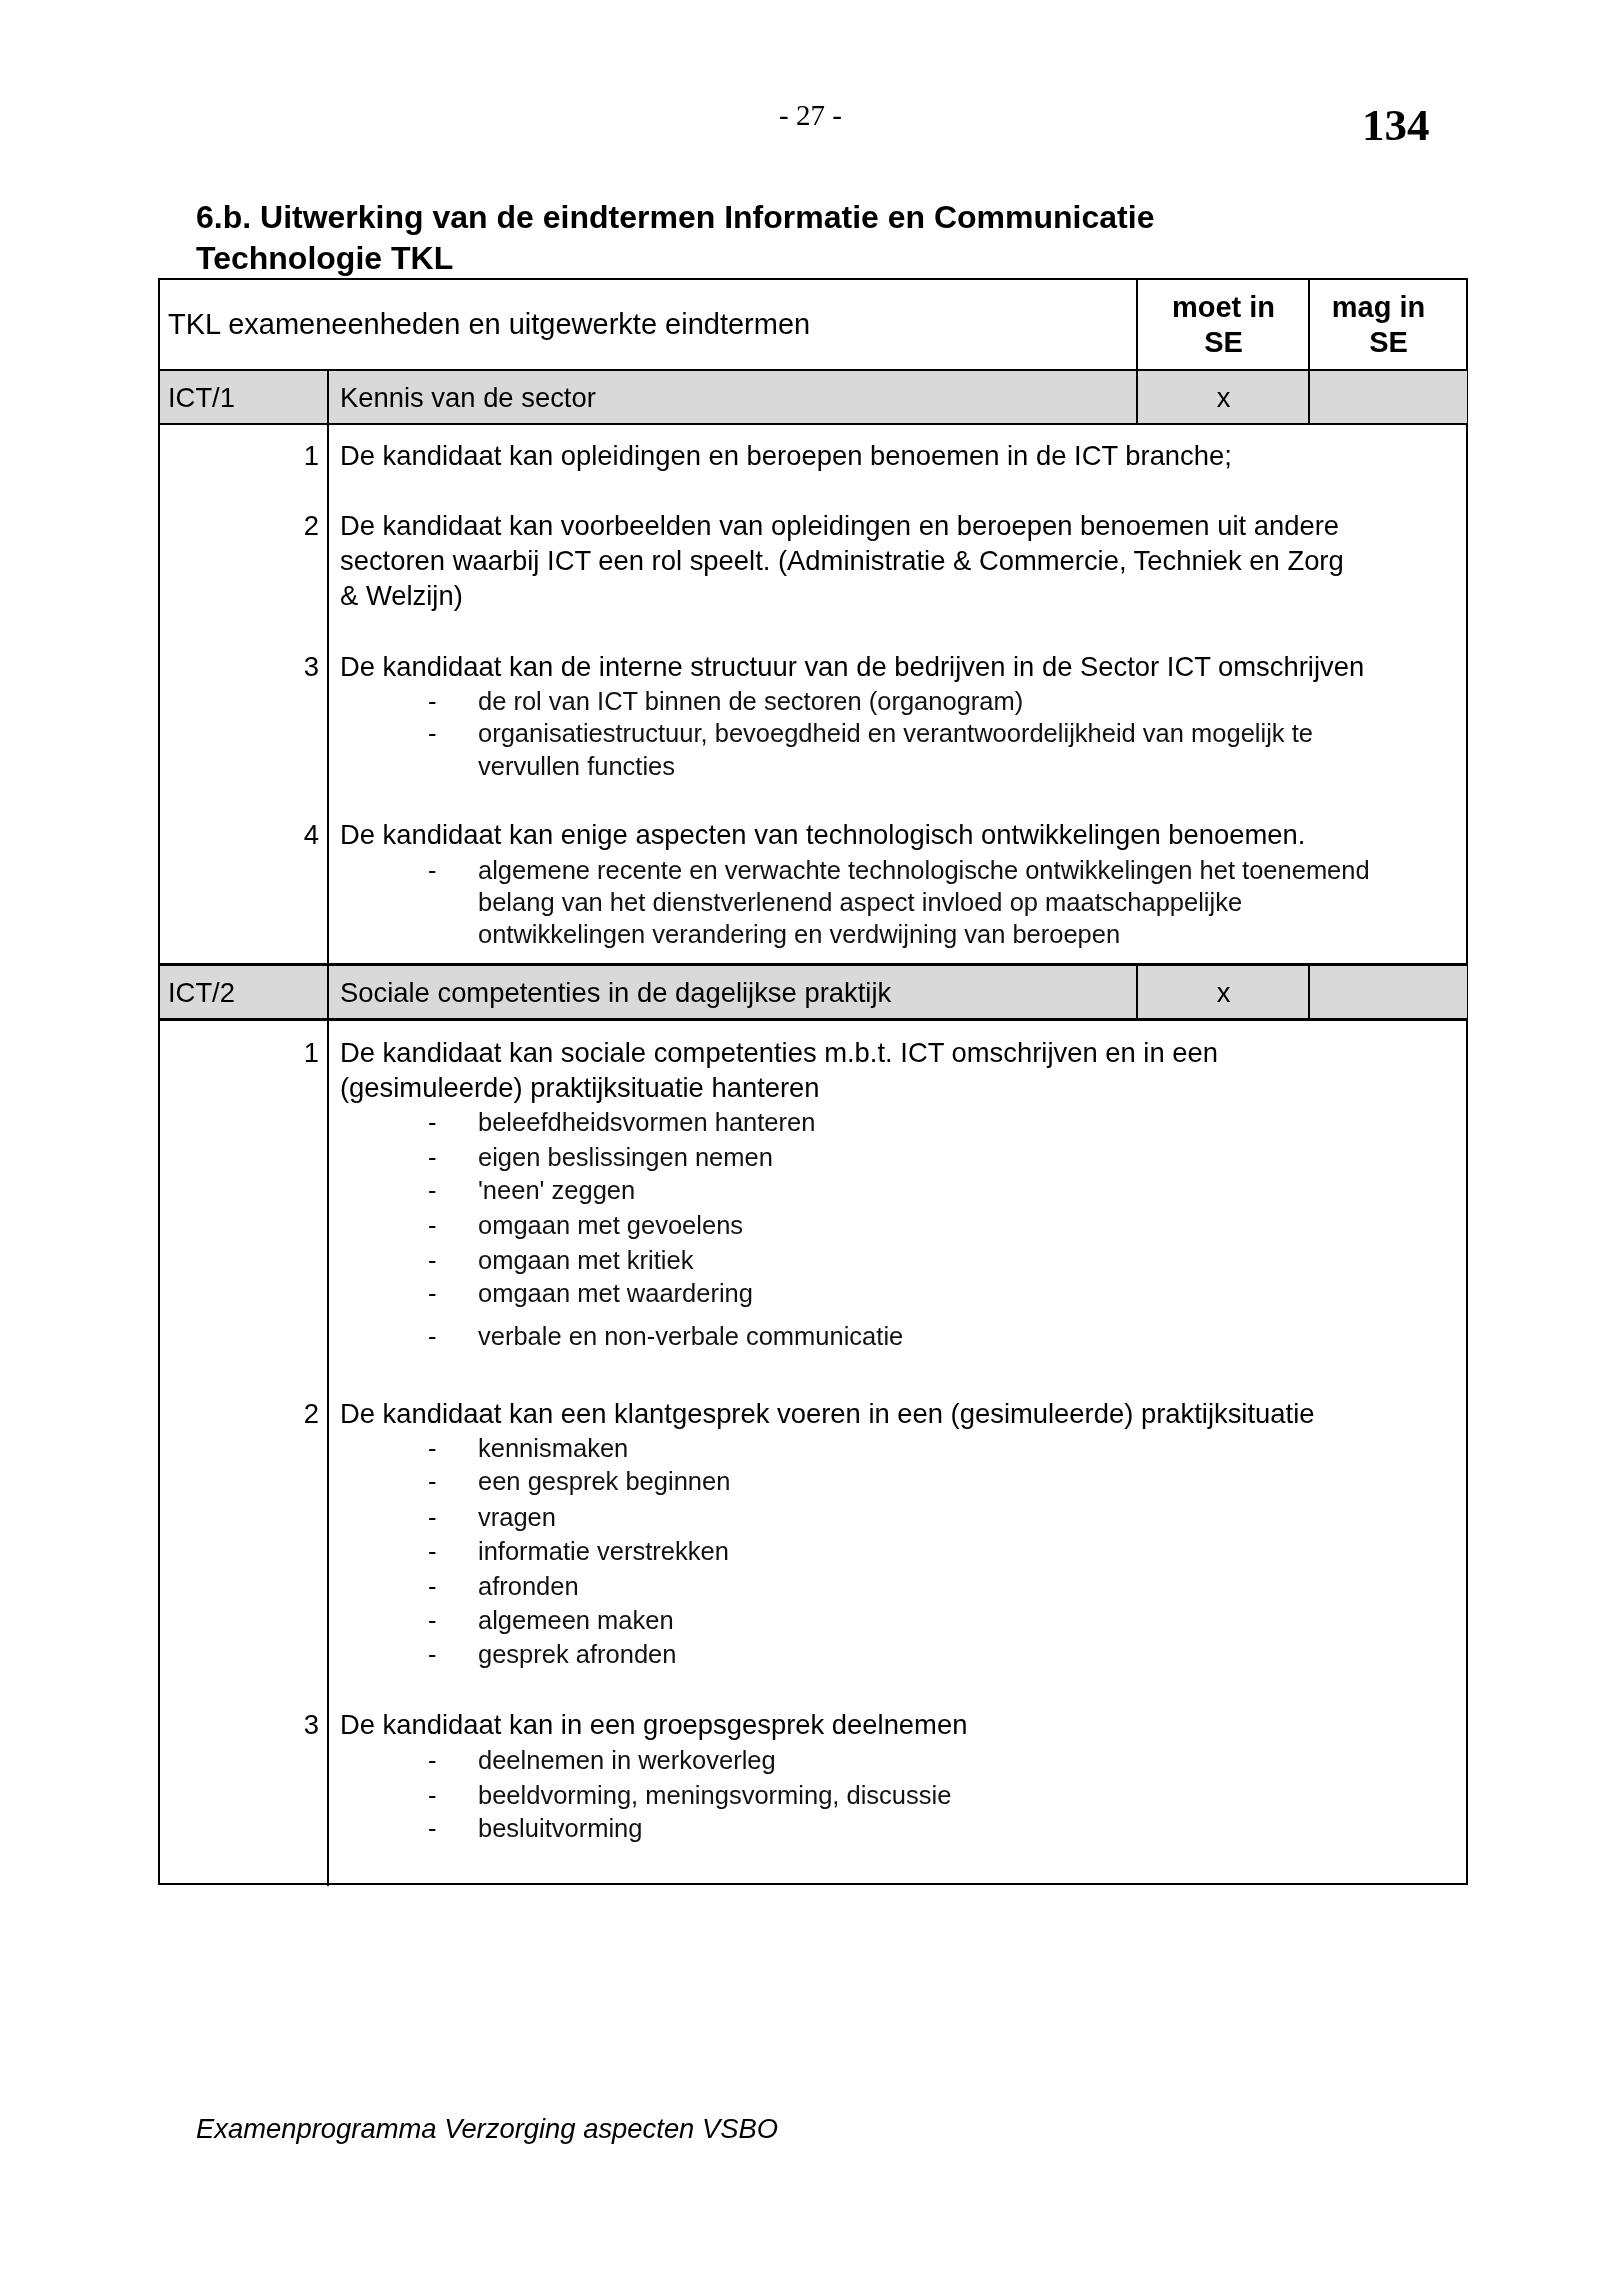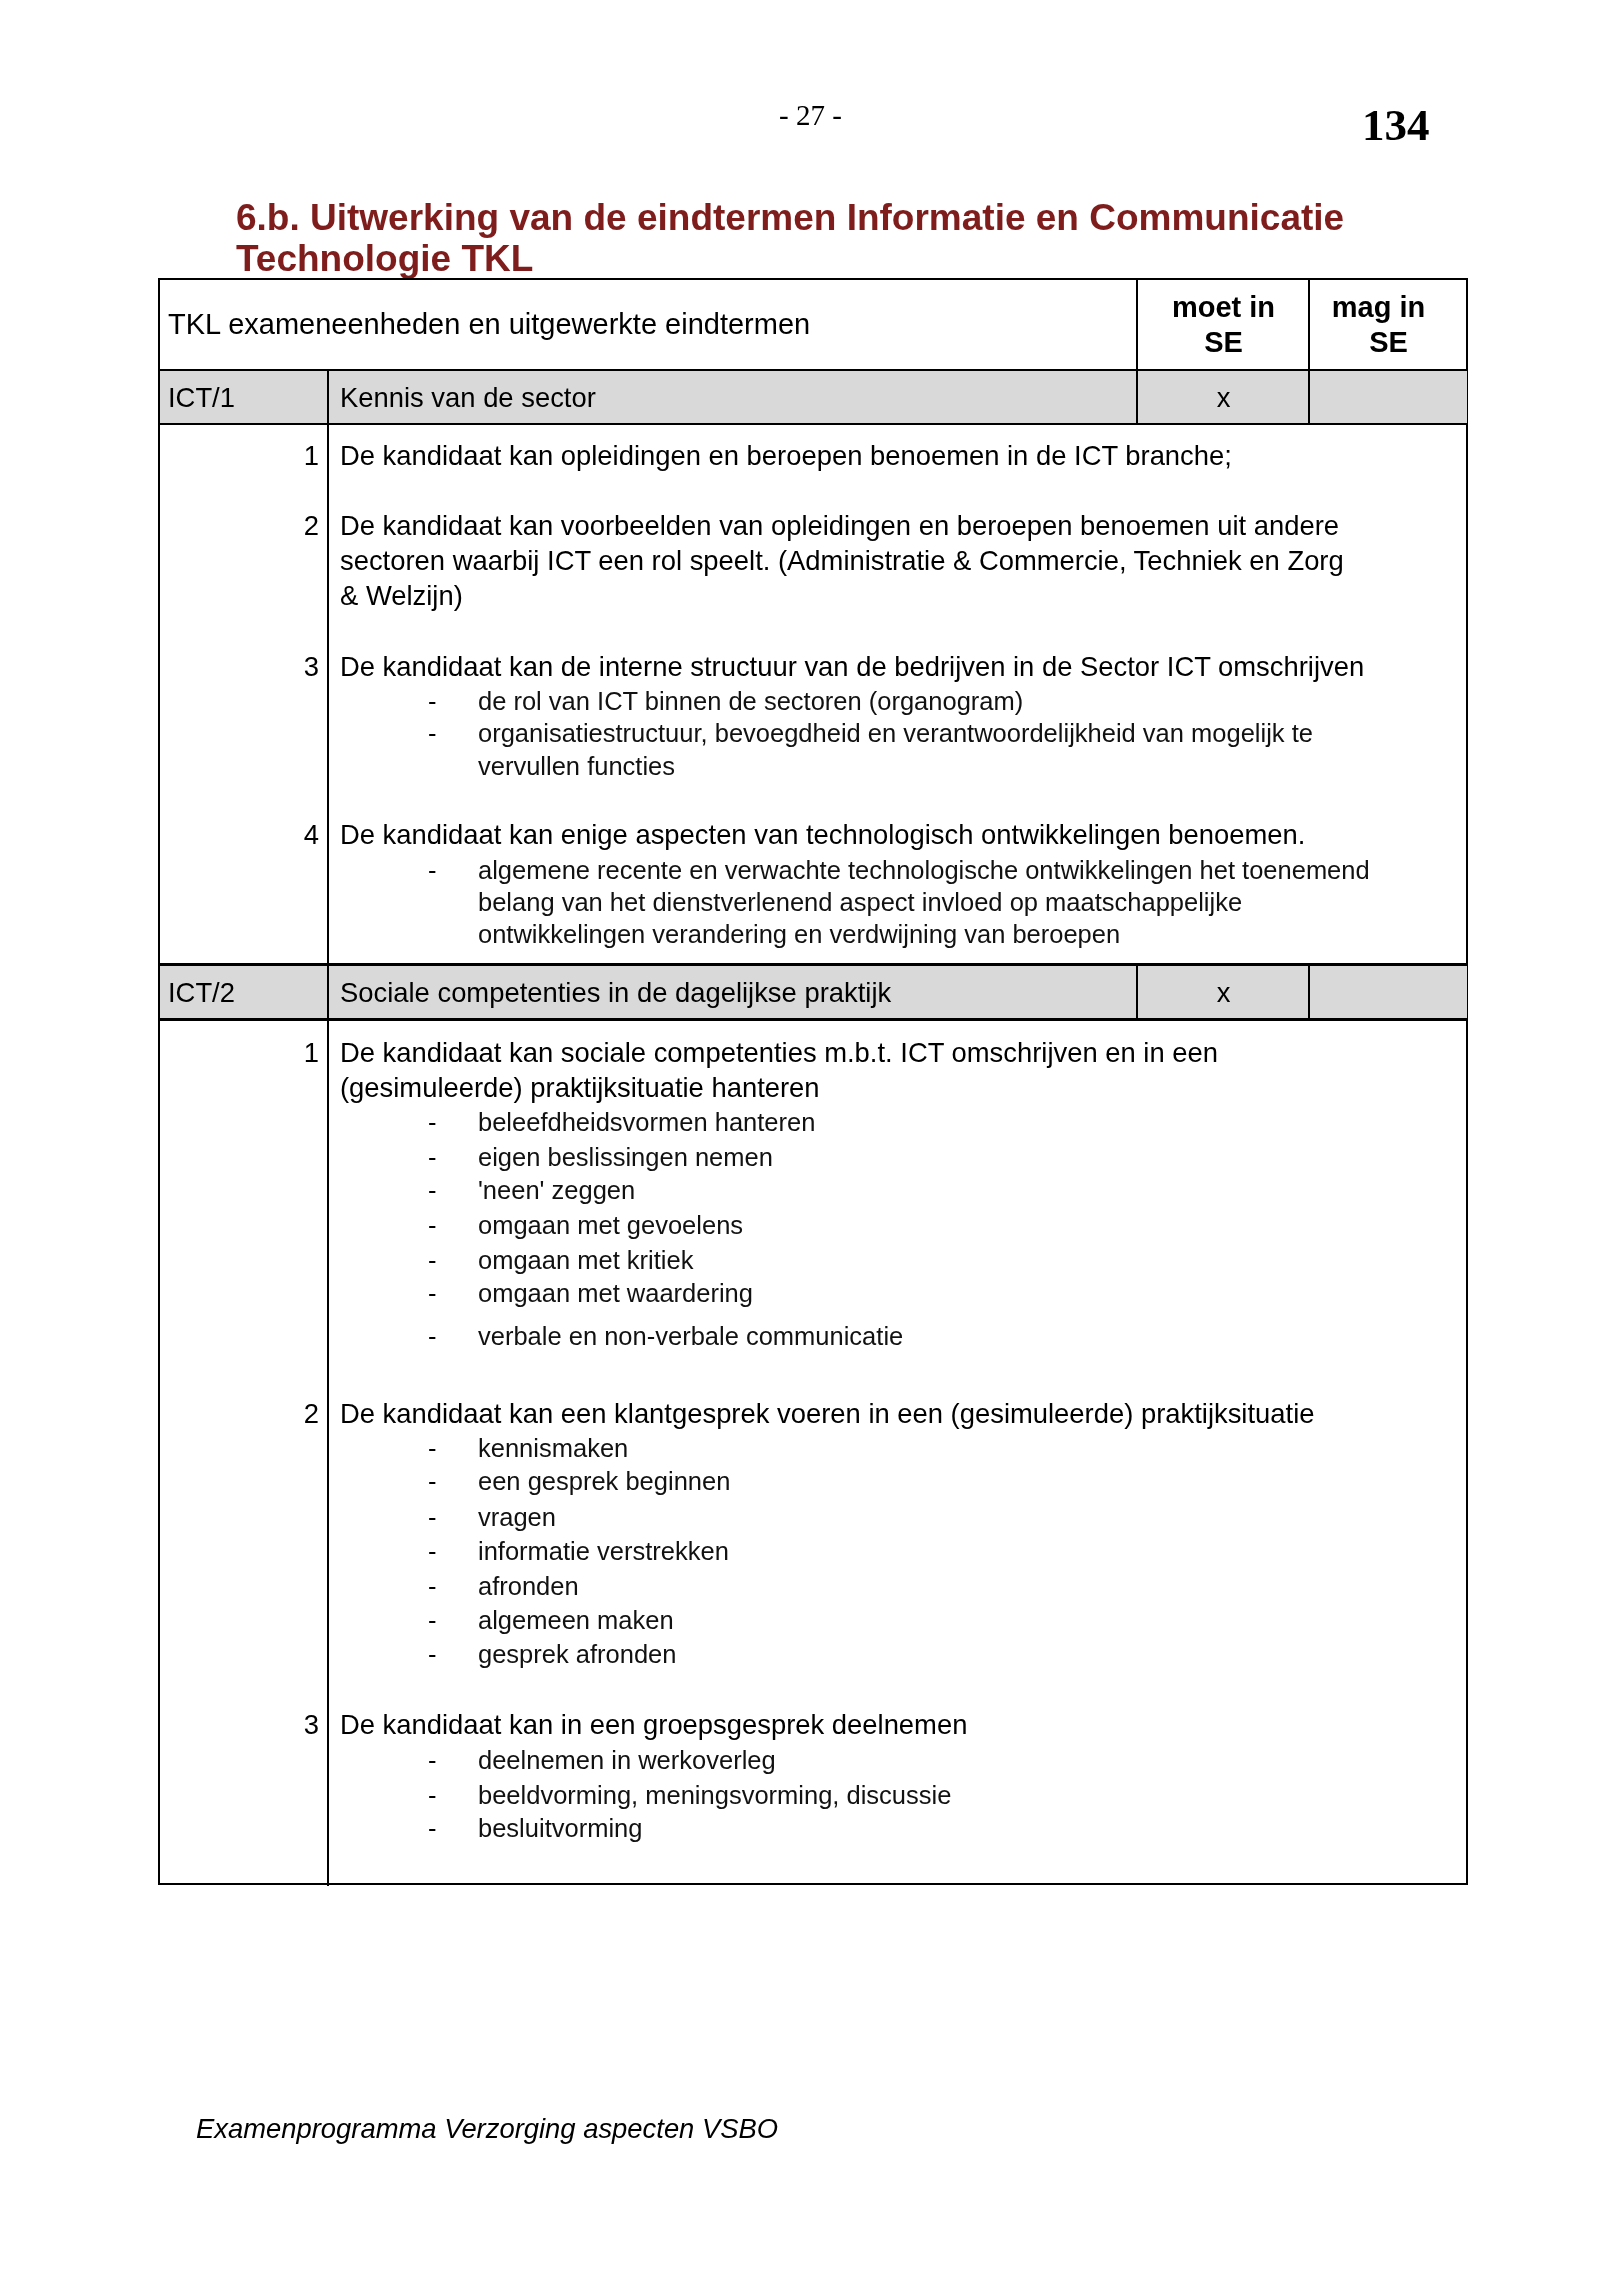--- a/index.html
+++ b/index.html
@@ -1,20 +1,20 @@
 <!DOCTYPE html>
 <html><head>
 <meta charset="utf-8">
 <style>
   html, body { margin: 0; padding: 0; background: #ffffff; }
   body { width: 1621px; height: 2293px; position: relative; overflow: hidden; font-family: "Liberation Sans", sans-serif; color: #000; }
   .abs { position: absolute; white-space: nowrap; }
   .page-num { left: 0; width: 1621px; top: 98px; text-align: center; font-family: "Liberation Serif", serif; font-size: 29px; line-height: 35px; }
   .doc-num { left: 1362px; top: 98px; font-family: "Liberation Serif", serif; font-weight: bold; font-size: 45px; line-height: 55px; }
-  .title { left: 196px; font-weight: bold; font-size: 37px; line-height: 41px; color: #7f1d1d; margin-left: 40px; }
+  .title { left: 196px; font-weight: bold; font-size: 32px; line-height: 41px; color: #000000; }
   .title.l1 { top: 197px; }
   .title.l2 { top: 238px; }
 
   .table { position: absolute; left: 158px; top: 278px; width: 1310px; height: 1607px; border: 2.9px solid #000; box-sizing: border-box; }
   .hline { position: absolute; background: #000; height: 2px; }
   .vline { position: absolute; background: #000; width: 2px; }
   .gray { position: absolute; background: #d9d9d9; }
 
   .hdr { font-size: 29px; line-height: 35px; }
   .hdr-b { font-weight: bold; font-size: 29px; line-height: 35px; text-align: center; }

